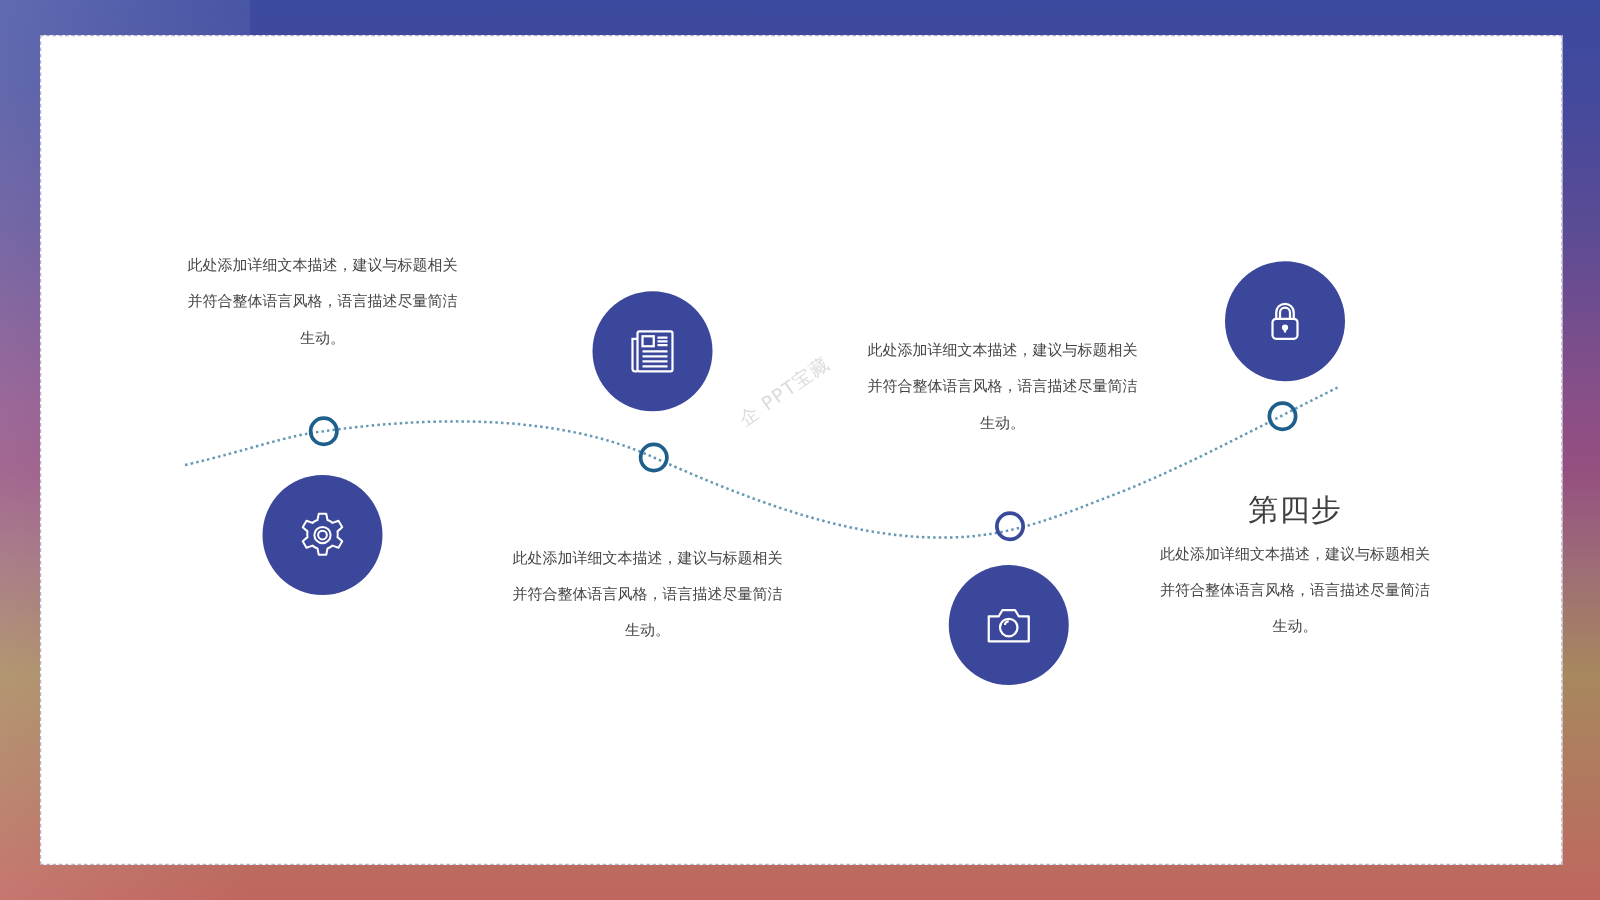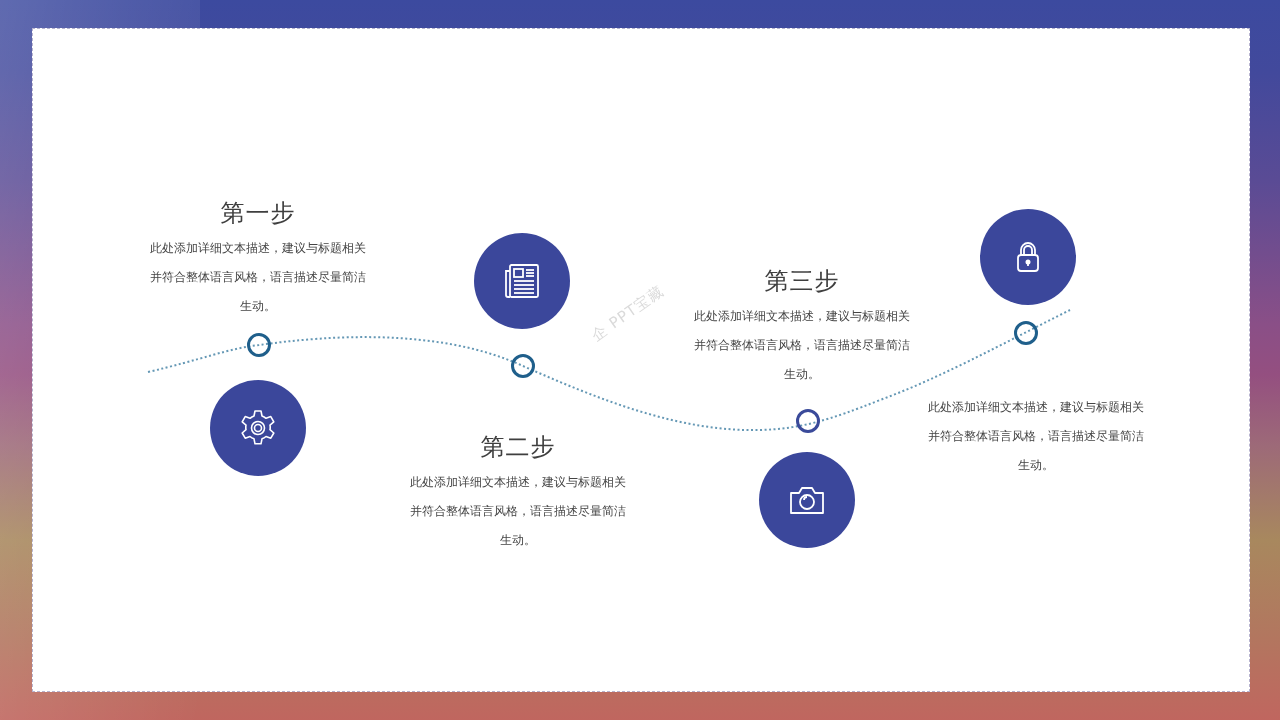--- a/index.html
+++ b/index.html
@@ -109,47 +109,45 @@
   <svg viewBox="0 0 44 44" fill="none" stroke="#ffffff" stroke-width="1.8" stroke-linejoin="round">
     <path d="M15,20 v-5 a7,7 0 0 1 14,0 v5"></path>
     <path d="M18,20 v-5 a4,4 0 0 1 8,0 v5"></path>
     <rect x="12" y="20" width="20" height="16" rx="3"></rect>
     <circle cx="22" cy="27" r="1.6" fill="#ffffff"></circle>
     <line x1="22" y1="28" x2="22" y2="31"></line>
   </svg>
 </div>
 
 <div class="step" style="left:108px; top:198px;">
-  <div class="title">第一步</div>
   <div class="desc">
     <div>此处添加详细文本描述，建议与标题相关</div>
     <div>并符合整体语言风格，语言描述尽量简洁</div>
     <div>生动。</div>
   </div>
 </div>
 
 <div class="step" style="left:368px; top:432px;">
-  <div class="title">第二步</div>
   <div class="desc">
     <div>此处添加详细文本描述，建议与标题相关</div>
     <div>并符合整体语言风格，语言描述尽量简洁</div>
     <div>生动。</div>
   </div>
 </div>
 
 <div class="step" style="left:652px; top:266px;">
-  <div class="title">第三步</div>
   <div class="desc">
     <div>此处添加详细文本描述，建议与标题相关</div>
     <div>并符合整体语言风格，语言描述尽量简洁</div>
     <div>生动。</div>
   </div>
 </div>
 
 <div class="step" style="left:886px; top:393px;">
+  <div class="title">第四步</div>
   <div class="desc">
     <div>此处添加详细文本描述，建议与标题相关</div>
     <div>并符合整体语言风格，语言描述尽量简洁</div>
     <div>生动。</div>
   </div>
 </div>
 
 <div class="watermark">企 PPT宝藏</div>
 
 </body></html>

